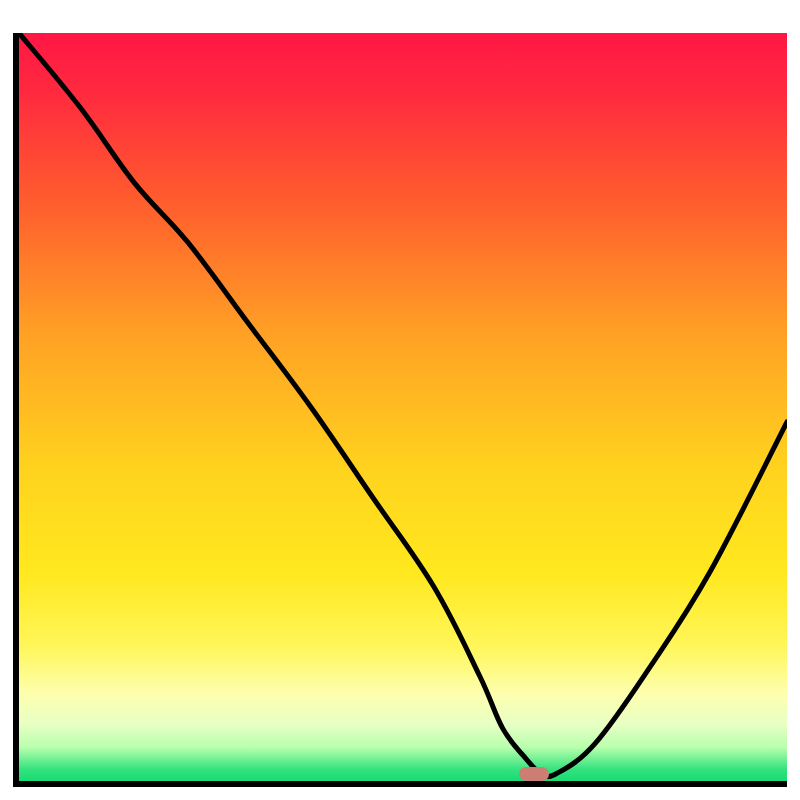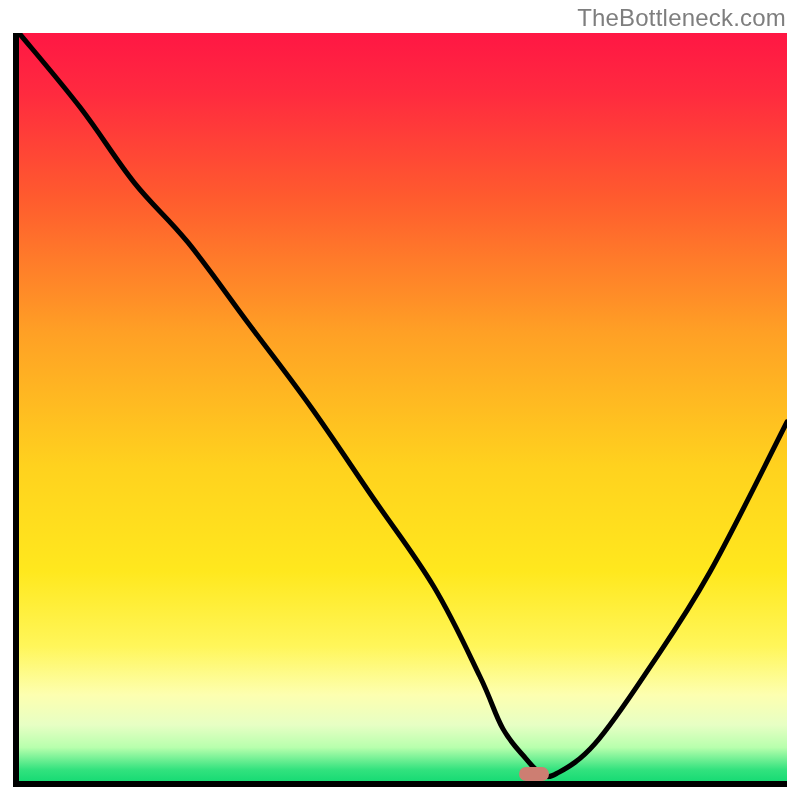--- a/index.html
+++ b/index.html
@@ -52,21 +52,20 @@
     height: 14px;
     border-radius: 7px;
     background: #cd7e72;
   }
 </style>
 </head>
 <body>
 
 <div class="frame">
 
-  <div class="watermark">TheBottleneck.com</div>
 
   <div class="plot-area">
 
     <svg class="curve" viewBox="0 0 768 748" preserveAspectRatio="none">
       <defs>
         <linearGradient id="bg-grad" x1="0" y1="0" x2="0" y2="1">
         <stop offset="0%" stop-color="#ff1744"></stop>
             <stop offset="8%" stop-color="#ff2a3f"></stop>
             <stop offset="22%" stop-color="#ff5b2e"></stop>
             <stop offset="40%" stop-color="#ffa025"></stop>

